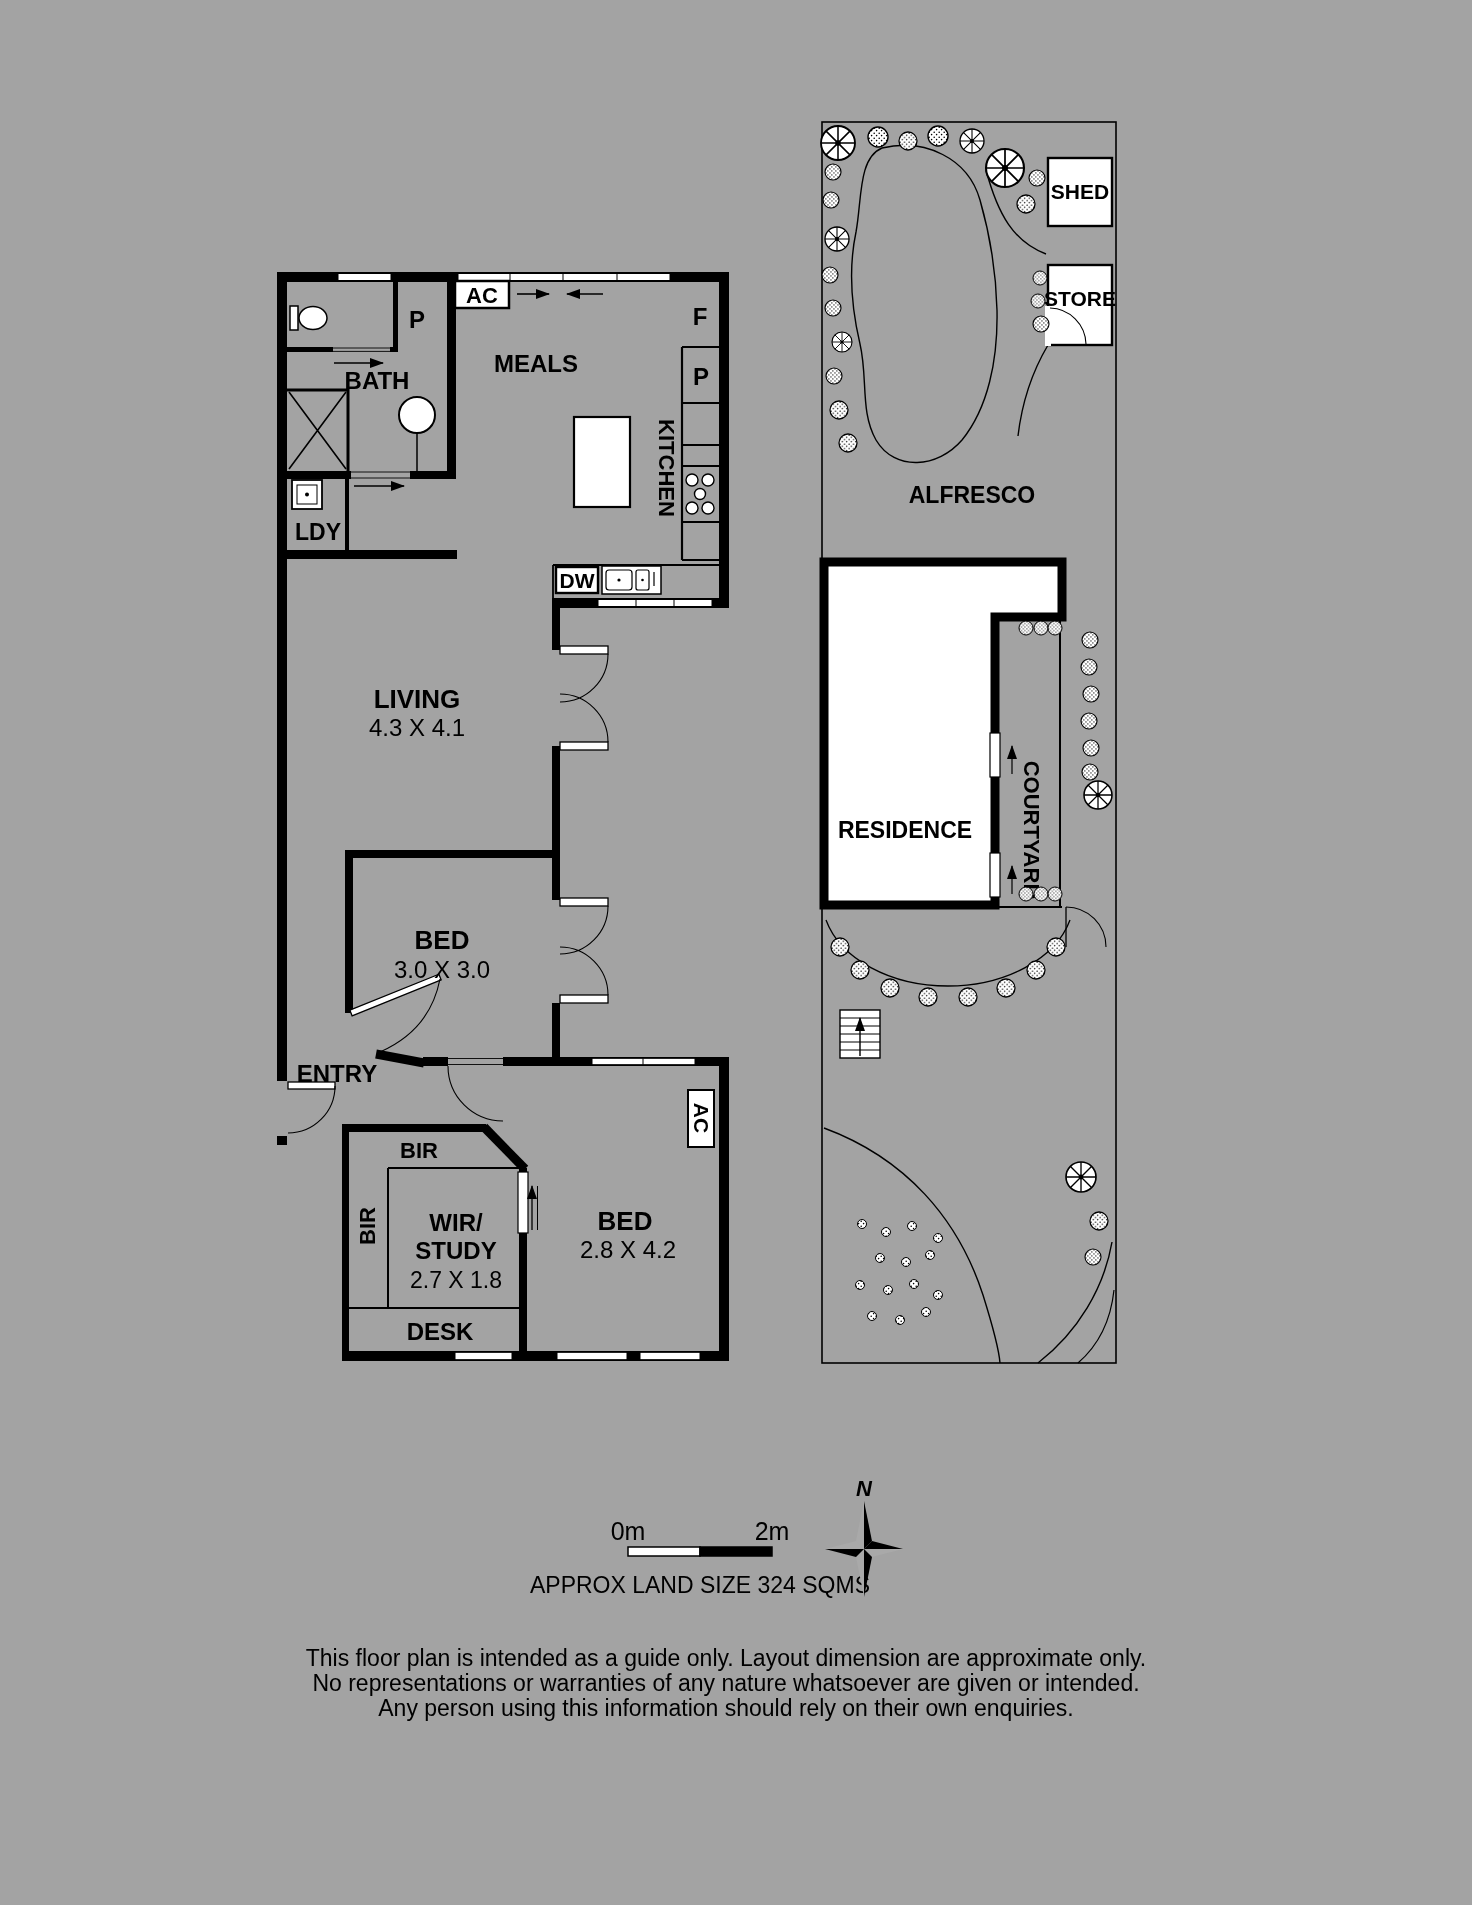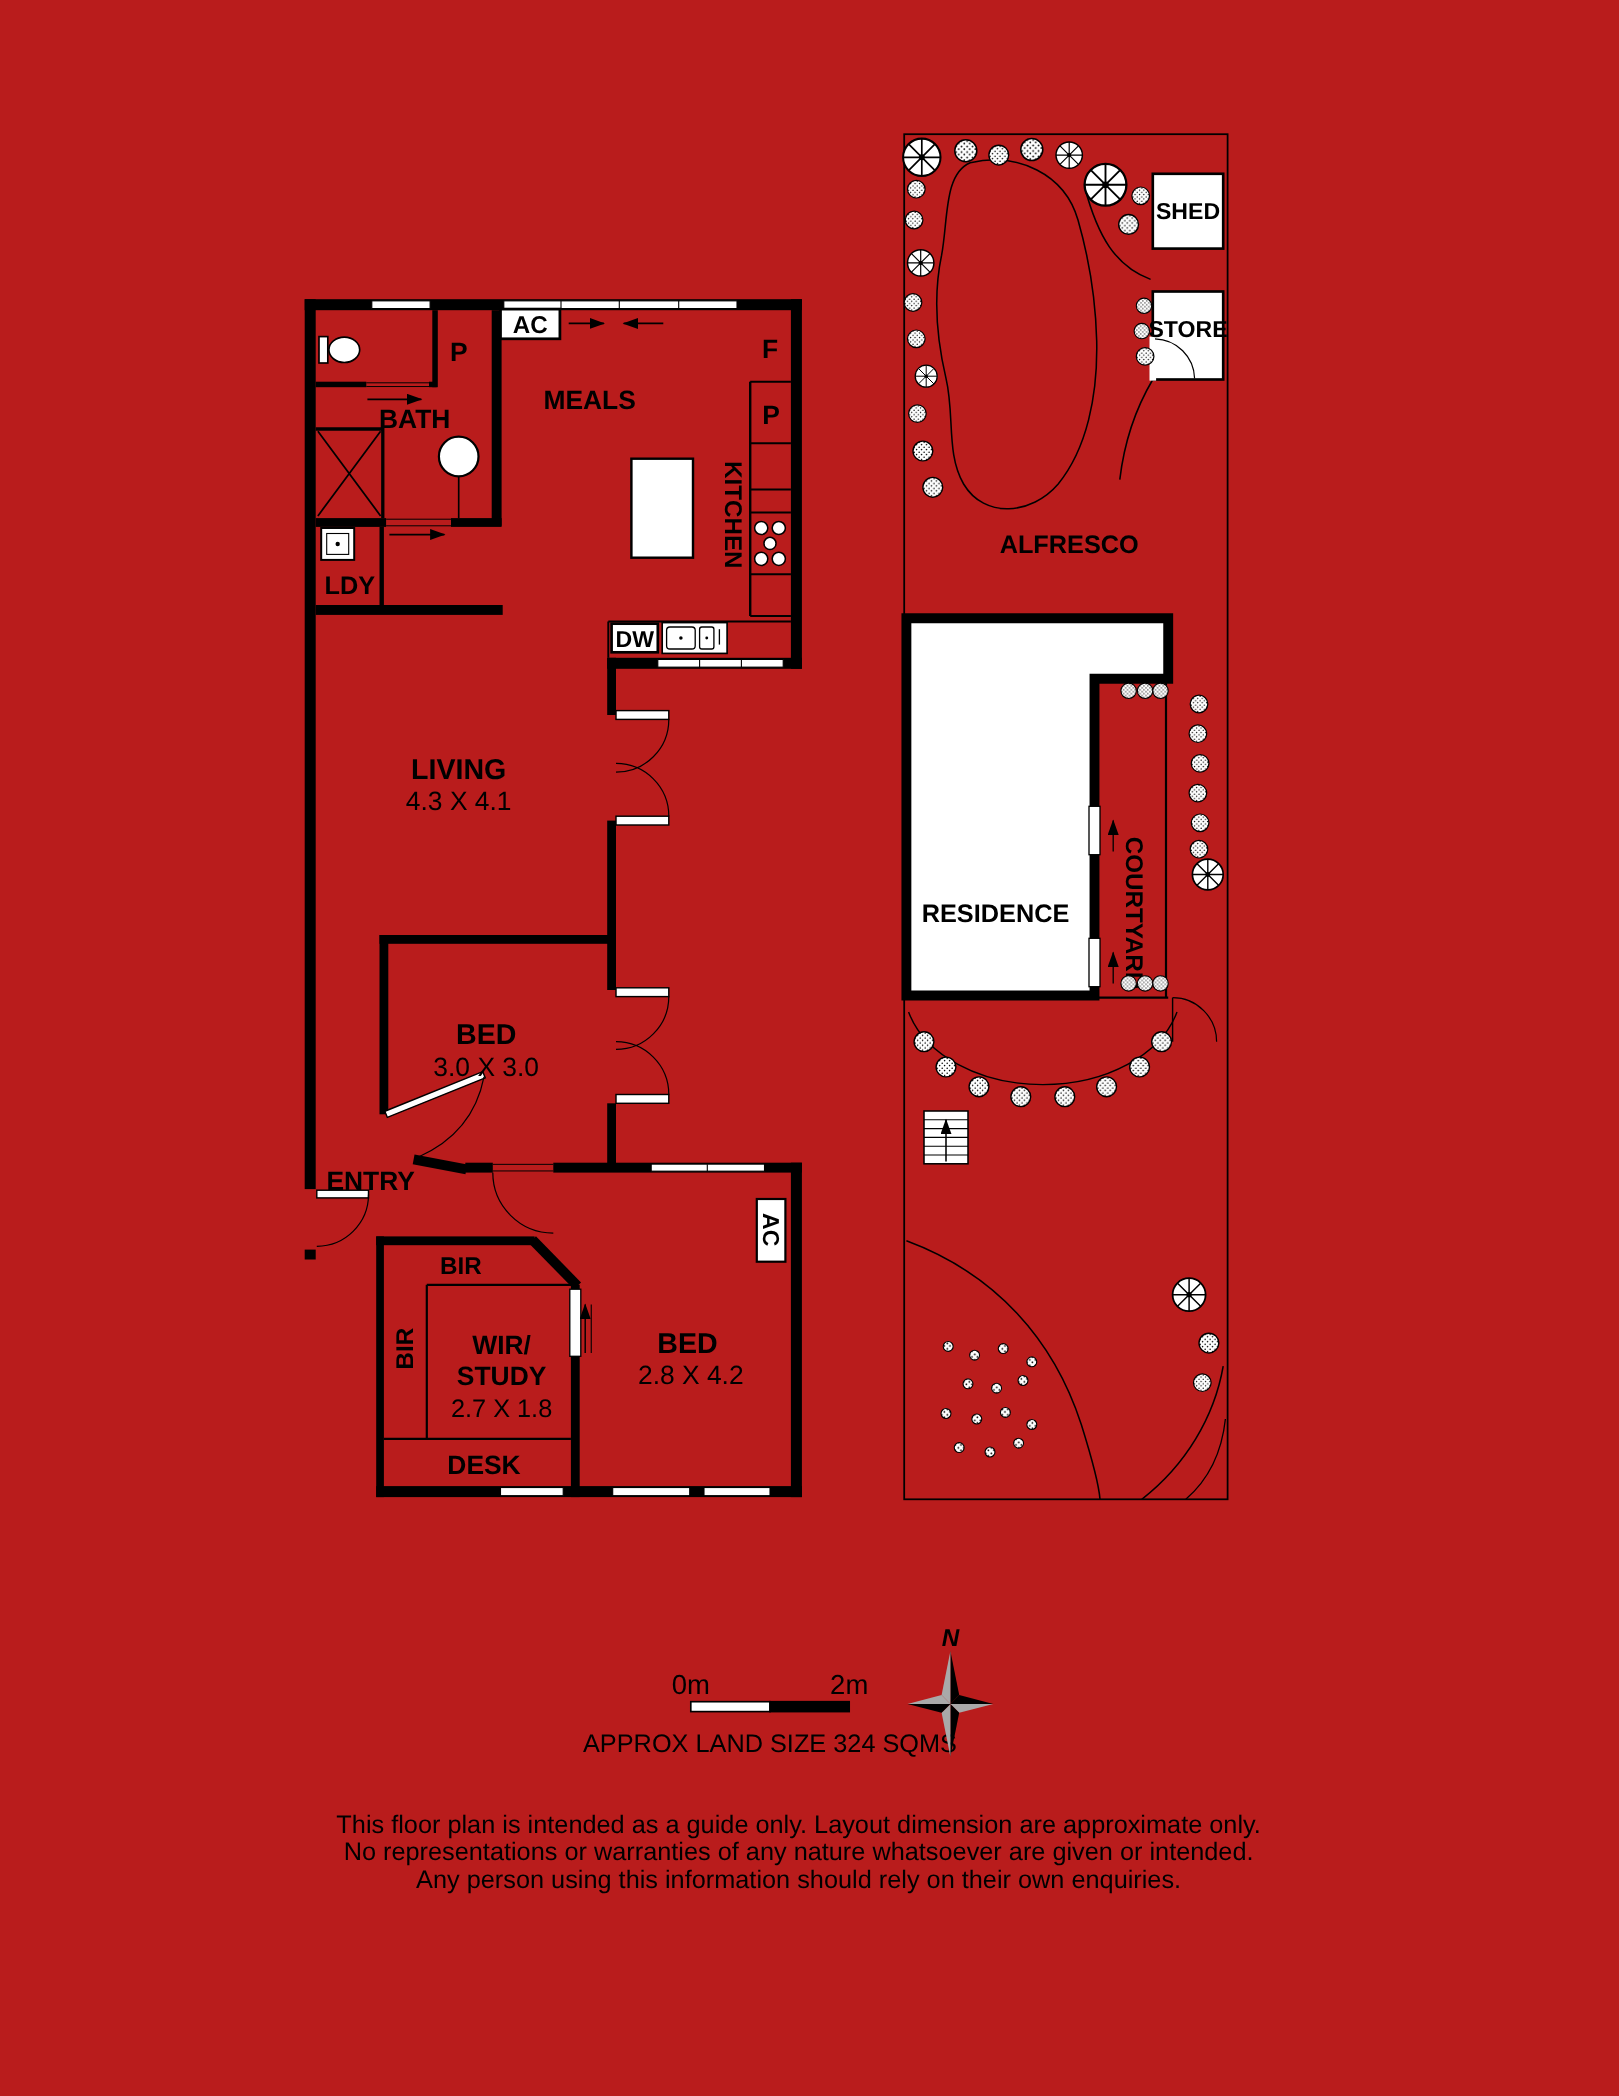--- a/index.html
+++ b/index.html
@@ -1,16 +1,16 @@
 <!DOCTYPE html>
 <html><head>
 <meta charset="utf-8">
 <style>
   html,body{margin:0;padding:0;background:#ffffff;}
-  .page{position:relative;width:1472px;height:1905px;background:#b91c1c;overflow:hidden;}
+  .page{position:relative;width:1472px;height:1905px;background:#a3a3a3;overflow:hidden;}
   svg text{font-family:"Liberation Sans","DejaVu Sans",sans-serif;fill:#000;}
   .lbl{font-weight:bold;}
   .dim{font-weight:normal;}
   .north{font-weight:bold;font-style:italic;}
   .disc{font-weight:normal;}
 </style>
 </head>
 <body>
 
 <div class="page">

